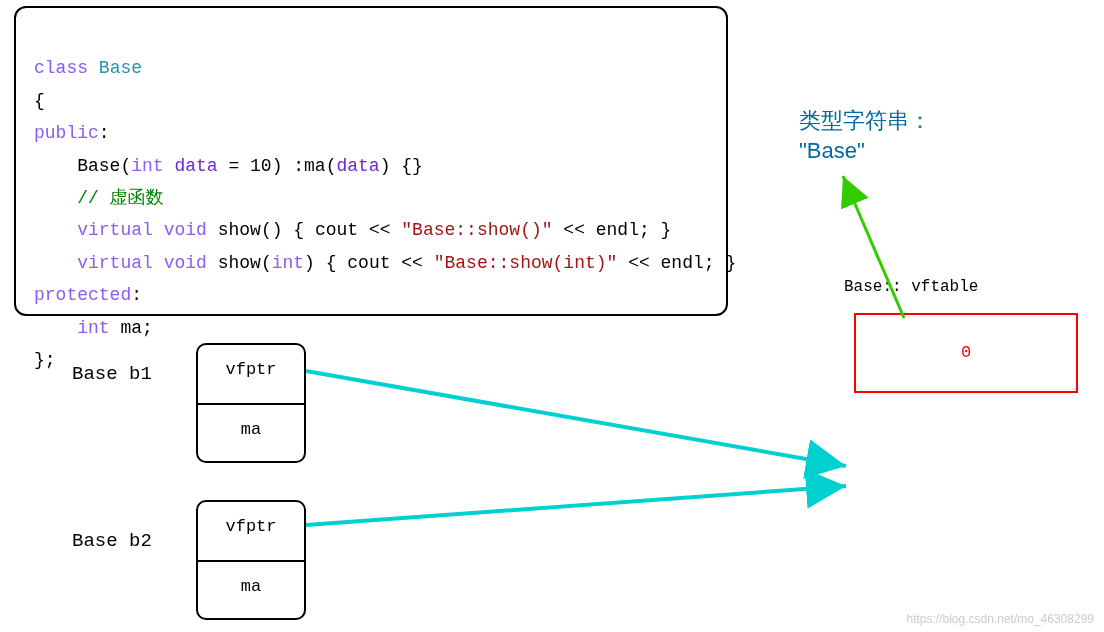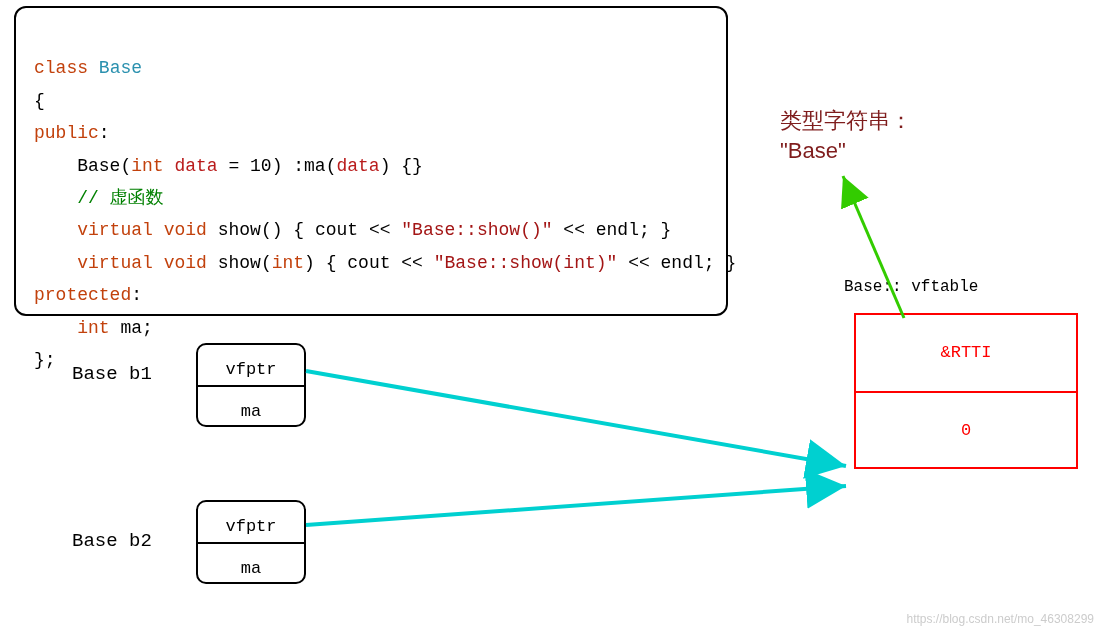--- a/index.html
+++ b/index.html
@@ -18,42 +18,42 @@
     top: 6px;
     left: 14px;
     width: 714px;
     height: 310px;
     border: 2px solid #000;
     border-radius: 12px;
     padding: 12px 18px;
     line-height: 1.8;
     white-space: pre;
   }
-  .kw { color: #c2410c; }
+  .kw { color: #8b5cf6; }
   .cls { color: #2b91af; }
   .cmt { color: #008000; }
   .str { color: #a31515; }
-  .param { color: #b91c1c; font-family: Liberation Mono, monospace; }
+  .param { color: #6d28d9; font-family: Liberation Mono, monospace; }
 
   .obj-label {
     position: absolute;
     font-family: Liberation Mono, monospace;
     font-size: 19px;
   }
   .obj-box {
     position: absolute;
     width: 110px;
     border: 2px solid #000;
     border-radius: 10px;
     text-align: center;
     font-family: "Courier New", monospace;
     font-size: 17px;
   }
   .obj-box .cell {
-    height: 40px;
+    height: 58px;
     line-height: 50px;
   }
   .obj-box .cell + .cell { border-top: 2px solid #000; }
 
   .vftable-label {
     position: absolute;
     font-family: "Courier New", monospace;
     font-size: 16px;
   }
   .vftable {
@@ -66,24 +66,25 @@
     text-align: center;
   }
   .vftable .row {
     height: 76px;
     line-height: 76px;
   }
   .vftable .row + .row { border-top: 2px solid #ff0000; }
 
   .type-str {
     position: absolute;
-    color: #7f1d1d;
+    color: #0369a1;
     font-family: sans-serif, "Microsoft YaHei";
     font-size: 22px;
     font-weight: 500;
+    margin-left: 19px;
   }
 
   svg.arrows {
     position: absolute;
     top: 0; left: 0;
     width: 1104px; height: 632px;
     pointer-events: none;
   }
 
   .watermark {
@@ -117,21 +118,20 @@
 </div>
 
 <div class="obj-label" style="top:530px; left:72px;">Base b2</div>
 <div class="obj-box" style="top:500px; left:196px;">
   <div class="cell">vfptr</div>
   <div class="cell">ma</div>
 </div>
 
 <div class="vftable-label" style="top:278px; left:844px;">Base:: vftable</div>
 <div class="vftable" style="top:313px; left:854px;">
-  <div class="row">&amp;RTTI</div>
   <div class="row">0</div>
 </div>
 
 <div class="type-str" style="top:106px; left:780px;">类型字符串：</div>
 <div class="type-str" style="top:138px; left:780px;">"Base"</div>
 
 <svg class="arrows">
   <defs>
     <marker id="arr-cyan" markerWidth="12" markerHeight="12" refX="10" refY="5" orient="auto">
       <path d="M0,0 L10,5 L0,10 z" fill="#00d0d0"></path>

